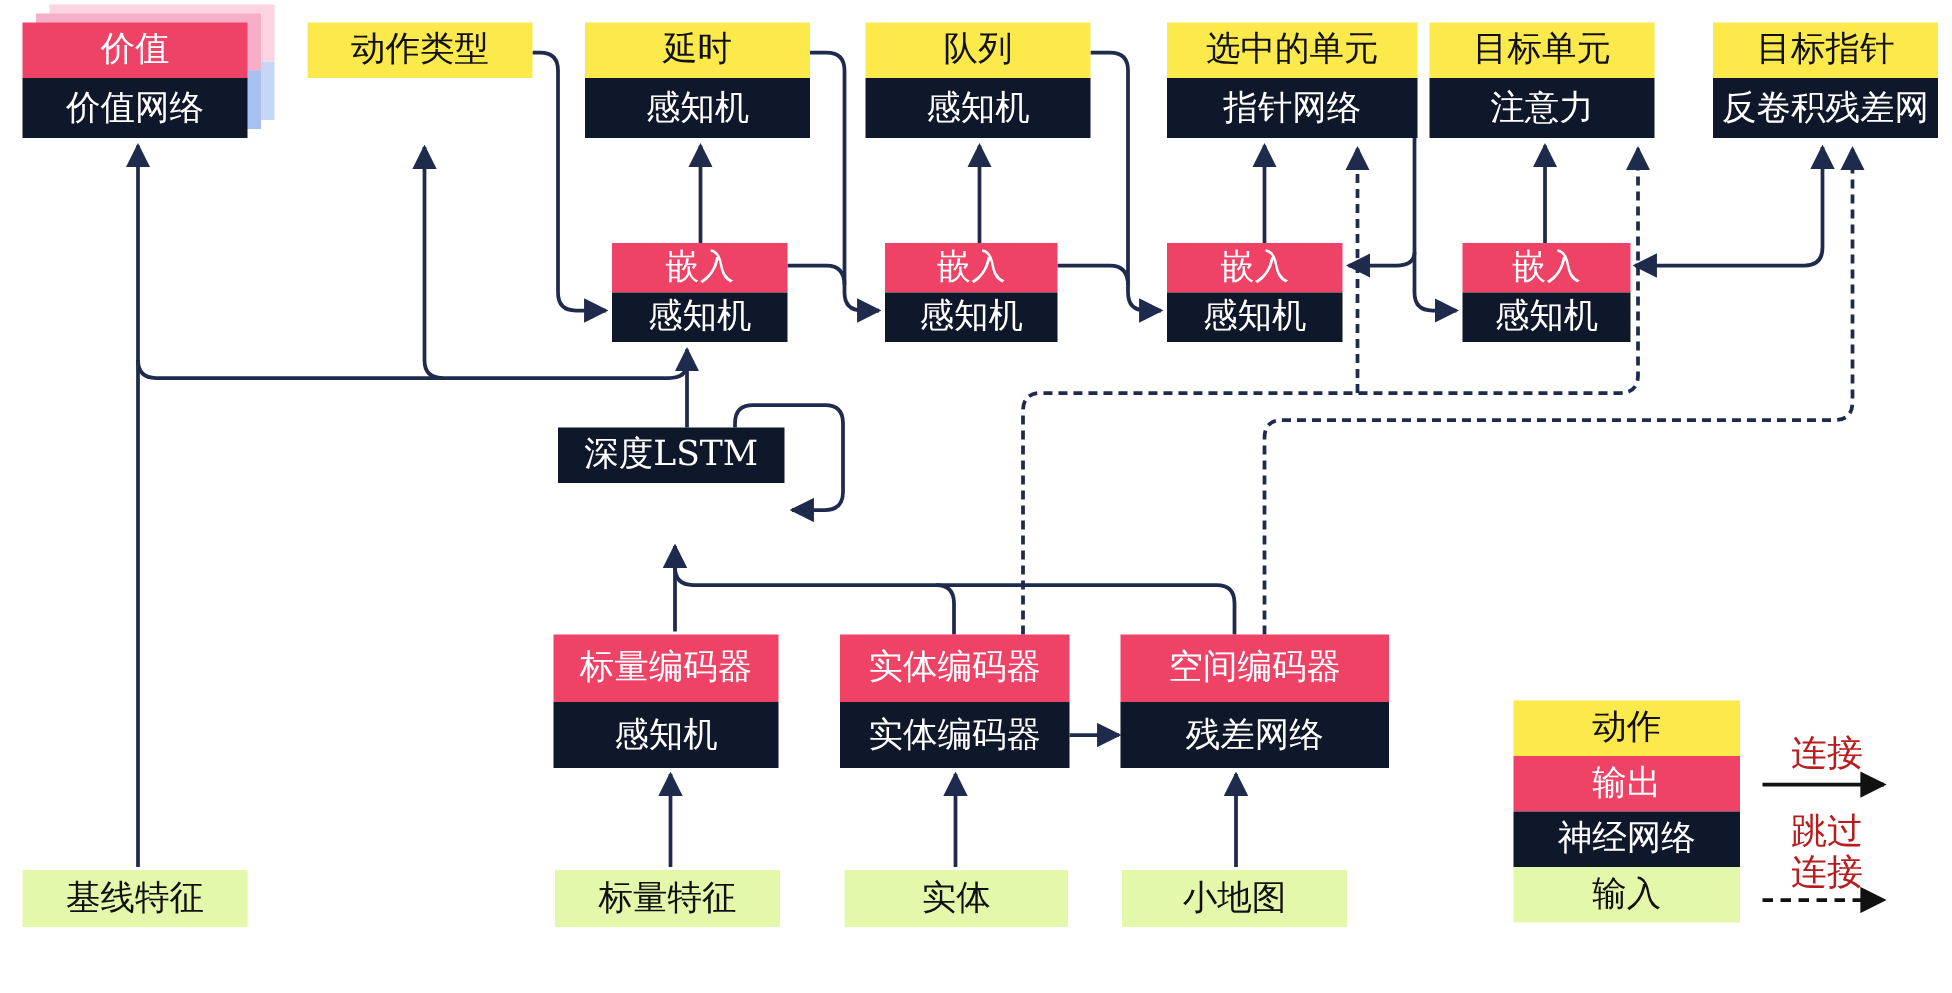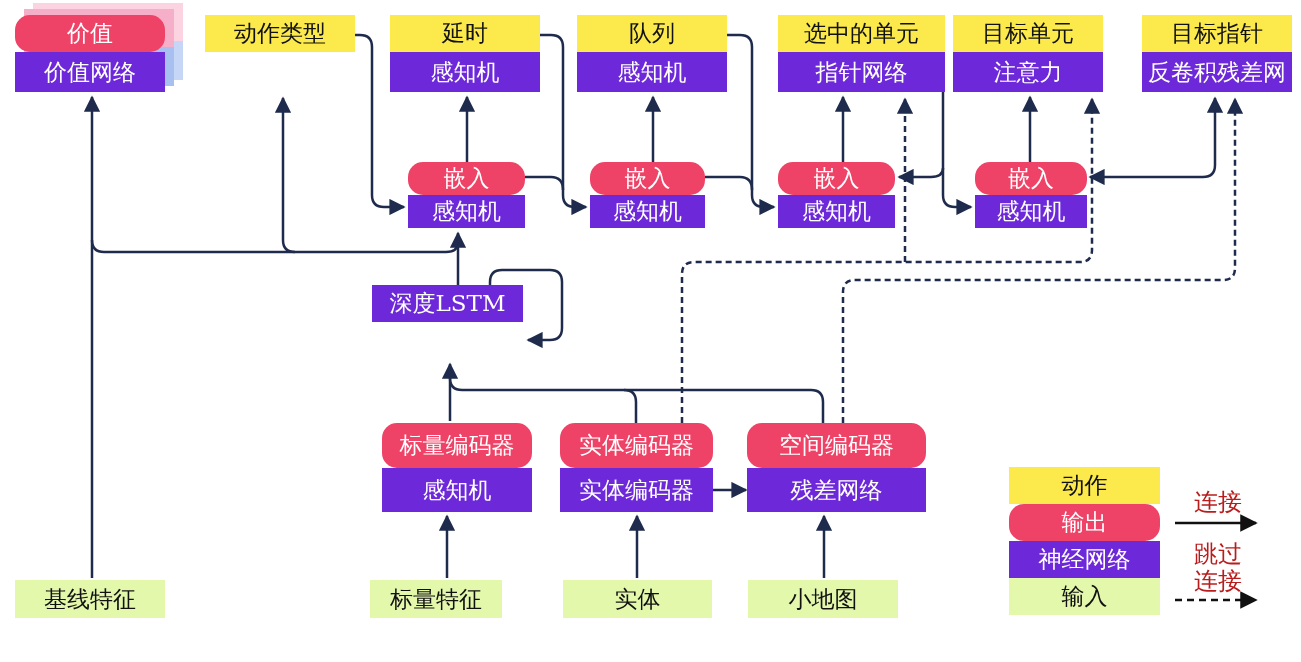--- a/index.html
+++ b/index.html
@@ -4,22 +4,22 @@
 <style>
   html,body{margin:0;padding:0;background:#ffffff;}
   #stage{
     position:relative;width:1301px;height:662px;background:#ffffff;overflow:hidden;
     font-family:"DejaVu Serif","Liberation Serif",serif;
   }
   #wires{position:absolute;left:0;top:0;z-index:1;}
   .box{position:absolute;z-index:2;text-align:center;}
   .seg{display:block;overflow:hidden;white-space:nowrap;}
   .seg-yellow{background:#FCE94C;color:#111;text-align:center;}
-  .seg-red{background:#EE4266;color:#fff;border-radius:15px;}
-  .seg-blue{background:#6d28d9;color:#fff;}
+  .seg-red{background:#EE4266;color:#fff;}
+  .seg-blue{background:#0f172a;color:#fff;}
   .seg-green{background:#E4F8AC;color:#111;}
   .t37{height:37px;line-height:37px;font-size:23px;}
   .t40{height:40px;line-height:40px;font-size:23px;}
   .t33{height:33px;line-height:33px;font-size:23px;}
   .t38{height:38px;line-height:38px;font-size:23px;}
   .t45{height:45px;line-height:45px;font-size:23px;}
   .t44{height:44px;line-height:44px;font-size:23px;}
   .shadow{position:absolute;z-index:1;}
   .sh-pink1{background:#F5AFC8;}
   .sh-pink2{background:#FBD3E1;}
@@ -123,37 +123,37 @@
   </div>
   <div class="box" style="left:975px;top:162px;width:112px;">
     <span class="seg seg-red t33">嵌入</span>
     <span class="seg seg-blue t33">感知机</span>
   </div>
 
   <div class="box" style="left:372px;top:285px;width:151px;">
     <span class="seg seg-blue" style="height:37px;line-height:37px;font-size:23px;">深度LSTM</span>
   </div>
 
-  <div class="box" style="left:382px;top:423px;width:150px;">
+  <div class="box" style="left:369px;top:423px;width:150px;">
     <span class="seg seg-red t45">标量编码器</span>
     <span class="seg seg-blue t44">感知机</span>
   </div>
   <div class="box" style="left:560px;top:423px;width:153px;">
     <span class="seg seg-red t45">实体编码器</span>
     <span class="seg seg-blue t44">实体编码器</span>
   </div>
   <div class="box" style="left:747px;top:423px;width:179px;">
     <span class="seg seg-red t45">空间编码器</span>
     <span class="seg seg-blue t44">残差网络</span>
   </div>
 
   <div class="box" style="left:15px;top:580px;width:150px;">
     <span class="seg seg-green t38">基线特征</span>
   </div>
-  <div class="box" style="left:370px;top:580px;width:132px;">
+  <div class="box" style="left:370px;top:580px;width:150px;">
     <span class="seg seg-green t38">标量特征</span>
   </div>
   <div class="box" style="left:563px;top:580px;width:149px;">
     <span class="seg seg-green t38">实体</span>
   </div>
   <div class="box" style="left:748px;top:580px;width:150px;">
     <span class="seg seg-green t38">小地图</span>
   </div>
 
   <div class="box" style="left:1009px;top:467px;width:151px;">

